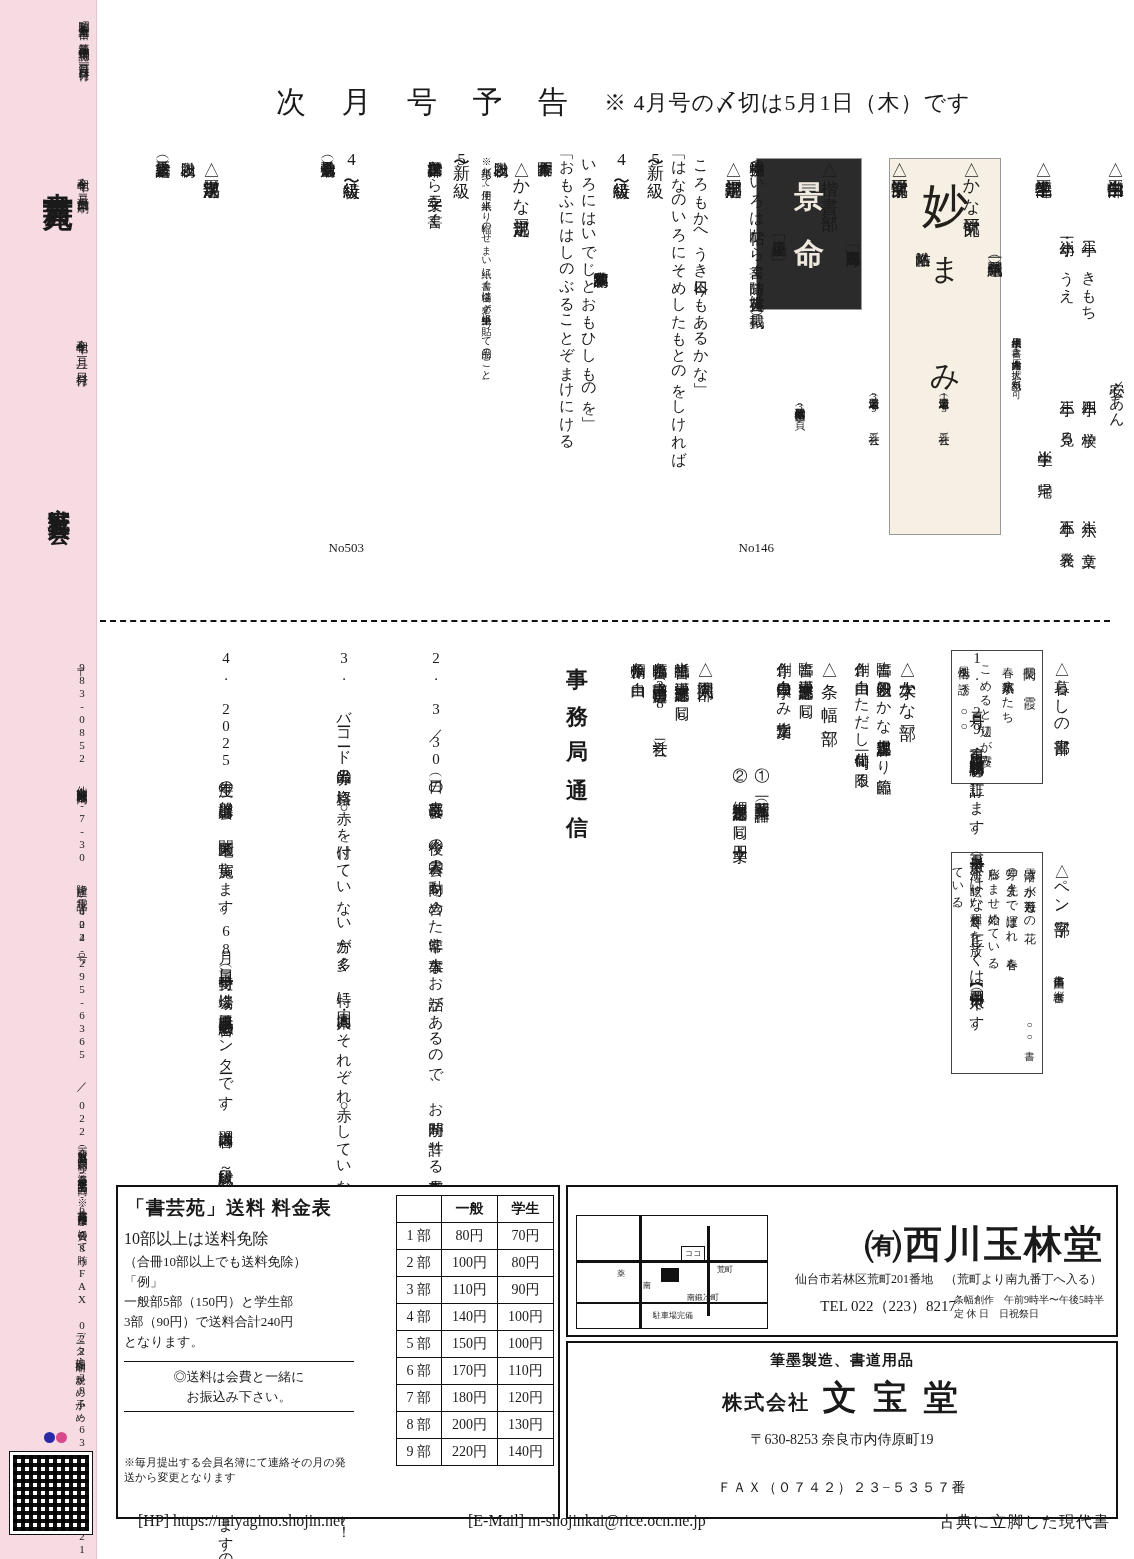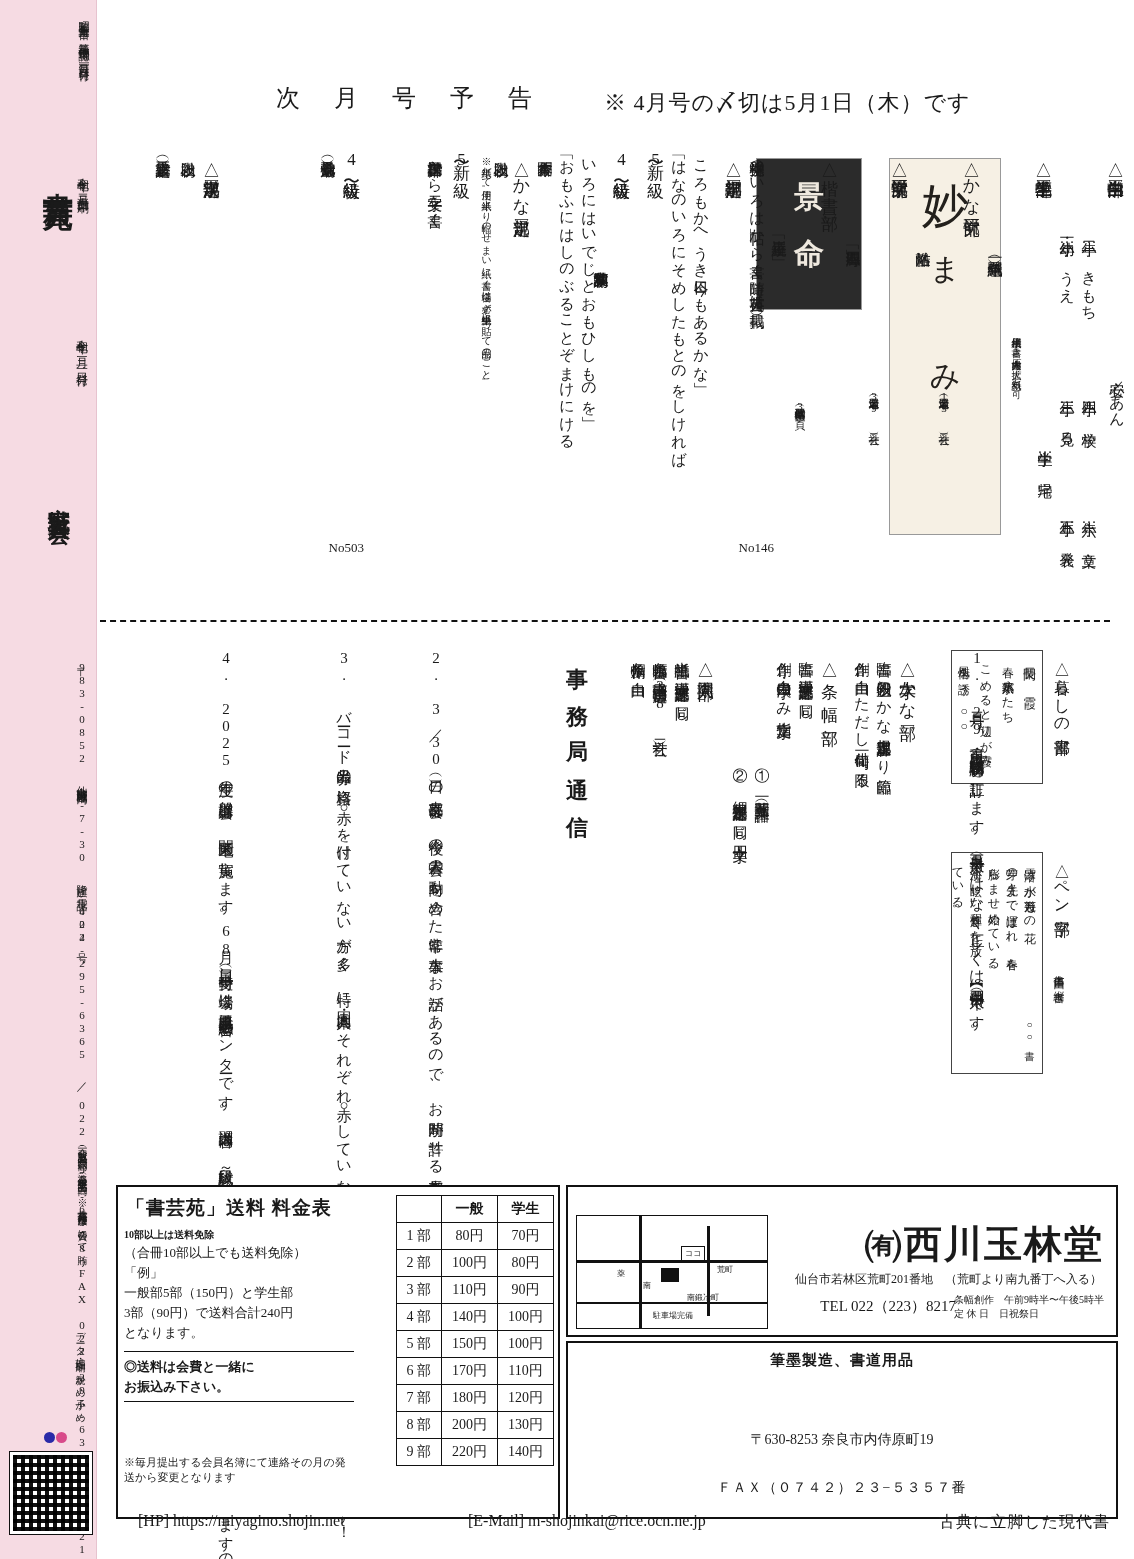--- a/index.html
+++ b/index.html
@@ -40,21 +40,21 @@
         repeating-linear-gradient(0deg,#111 0 4px,#fff 4px 8px);
       background-blend-mode:multiply;
       border:3px solid #fff;outline:1px solid #111;}
   .dot{position:absolute;left:44px;top:1432px;width:11px;height:11px;border-radius:50%;background:#2a2aa8;}
   .dot2{position:absolute;left:56px;top:1432px;width:11px;height:11px;border-radius:50%;background:#d84a8a;}
 
   
   .body{position:absolute;left:96px;top:0;width:1038px;height:1559px;}
 
   .hdr{position:absolute;left:0;top:60px;width:1038px;}
-  .hdr .h1{position:absolute;left:180px;top:22px;font-size:24px;letter-spacing:14px;}
+  .hdr .h1{position:absolute;left:180px;top:22px;font-size:30px;letter-spacing:14px;}
   .hdr .h2{position:absolute;left:508px;top:28px;font-size:22px;letter-spacing:1px;}
 
   .rule{position:absolute;left:0;width:1010px;height:0;border-top:2px solid #111;}
   .rule.dash{border-top:2px dashed #111;}
 
   
   .upper{position:absolute;left:0;top:140px;width:1038px;height:470px;}
   .vcol{position:absolute;top:0;writing-mode:vertical-rl;text-orientation:upright;white-space:nowrap;line-height:1.5;}
 
   .imgbox{position:absolute;border:1px solid #999;background:#f3ece2;}
@@ -71,22 +71,22 @@
   
   .minibox{position:absolute;border:1px solid #444;background:#fff;}
   .mb1{left:855px;top:14px;width:90px;height:132px;}
   .mb2{left:855px;top:216px;width:90px;height:220px;}
 
   
   .bottom{position:absolute;left:0;top:1185px;width:1110px;height:374px;}
   .shipping{position:absolute;left:20px;top:0;width:440px;border:2px solid #111;height:330px;background:#fff;}
   .shipping h3{margin:0;padding:8px 6px 4px 8px;font-size:19px;font-weight:bold;letter-spacing:1px;}
   .ship-left{position:absolute;left:6px;top:40px;width:230px;font-size:13px;line-height:1.55;}
-  .ship-left .big{font-size:10px;font-weight:bold;}
-  .ship-left .center{text-align:left;font-weight:bold;}
+  .ship-left .big{font-size:16px;font-weight:normal;}
+  .ship-left .center{text-align:center;}
   .ship-note{position:absolute;left:6px;top:268px;width:230px;font-size:11px;line-height:1.35;}
   table.rates{position:absolute;right:4px;top:8px;border-collapse:collapse;font-size:14px;}
   table.rates th,table.rates td{border:1px solid #111;padding:3px 10px;text-align:center;height:20px;}
   table.rates th{font-weight:bold;}
 
   .ad{position:absolute;border:2px solid #111;background:#fff;}
   .ad1{left:470px;top:0;width:548px;height:148px;}
   .ad2{left:470px;top:156px;width:548px;height:174px;}
   .ad1 .line{position:absolute;left:0;top:6px;width:548px;text-align:center;font-size:16px;font-weight:bold;letter-spacing:2px;}
   .ad1 .name{position:absolute;right:12px;top:32px;font-size:38px;font-weight:bold;letter-spacing:2px;}
@@ -344,20 +344,24 @@
         <div class="addr">仙台市若林区荒町201番地　（荒町より南九番丁へ入る）</div>
         <div class="tel">TEL 022（223）8217</div>
         <div class="hours">
           <div>条幅創作　午前9時半〜午後5時半</div>
           <div>定 休 日　日祝祭日</div>
         </div>
       </div>
 
       <div class="ad ad2">
         <div class="t1">筆墨製造、書道用品</div>
+        <div class="nm">
+          <span style="font-size:20px;letter-spacing:2px;">株式会社</span>
+          <span>文 宝 堂</span>
+        </div>
         <div class="a1">〒630-8253 奈良市内侍原町19</div>
         <div class="a3">ＦＡＸ（０７４２）２３−５３５７番</div>
       </div>
     </div>
 
     <div class="footer">
       <div class="hp">[HP] https://miyagino.shojin.net</div>
       <div class="em">[E-Mail] m-shojinkai@rice.ocn.ne.jp</div>
       <div class="tag">古典に立脚した現代書</div>
     </div>

